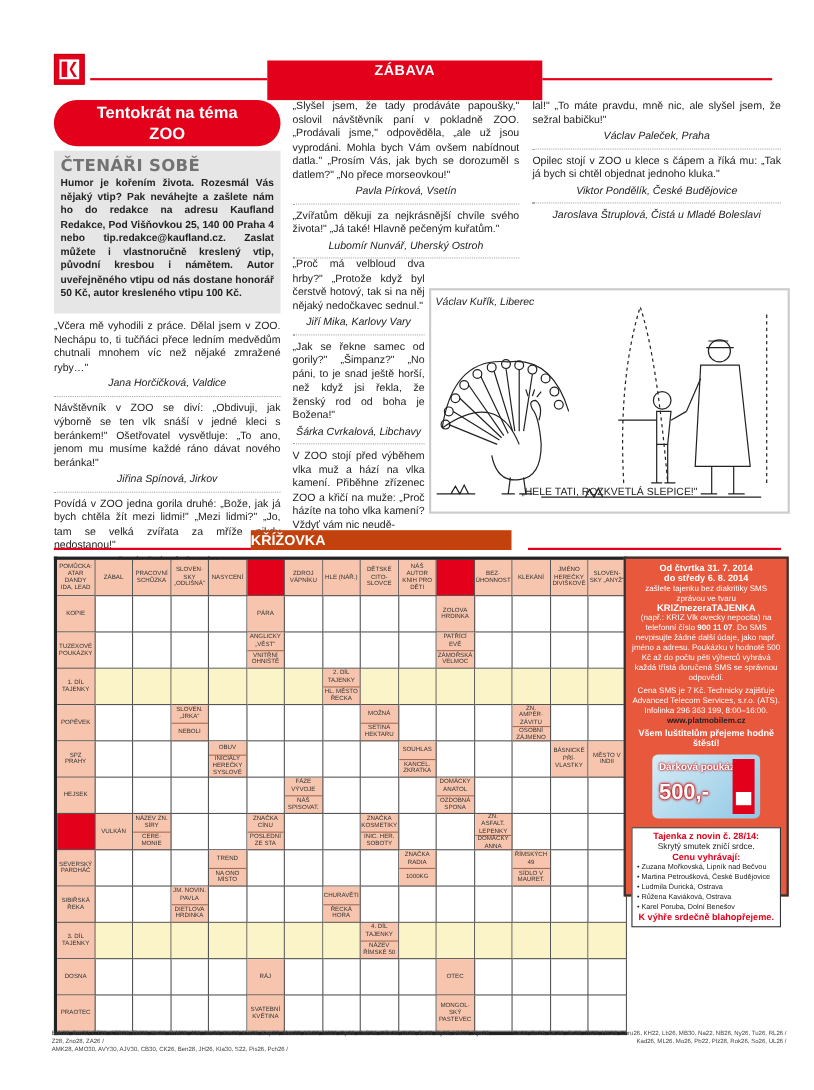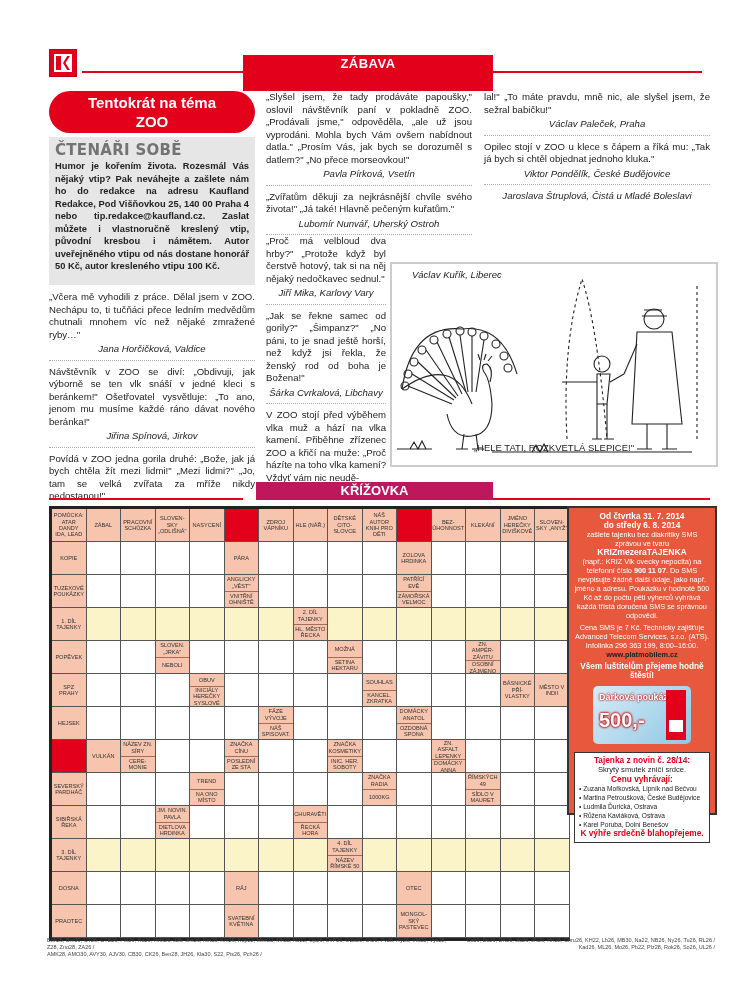--- a/index.html
+++ b/index.html
@@ -19,27 +19,27 @@
   .reader-box h2 { font-family:"DejaVu Sans", sans-serif; font-weight:900; font-size:15px; color:#737373; letter-spacing:0.3px; }
   .reader-box p { font-size:9.3px; font-weight:bold; line-height:12.5px; text-align:justify; margin-top:1px; }
 
   .col { position:absolute; font-size:9.6px; line-height:12.5px; }
   .joke { border-bottom: 1px dotted #aaa; padding-bottom:4px; margin-bottom:5px; }
   .joke p { text-align: justify; }
   .joke .author { font-style: italic; text-align:center; margin-top:2px; }
   .joke.nb { border-bottom:none; }
 
   .cartoon { position:absolute; left:390px; top:262px; width:328px; height:205px; border:2px solid #ccc; background:#fff; }
-  .cartoon .credit { position:absolute; left:20px; top:5px; font-style:italic; font-size:9.5px; }
+  .cartoon .credit { position:absolute; left:4px; top:5px; font-style:italic; font-size:9.5px; }
   .cartoon .caption { position:absolute; left:0; right:0; bottom:12px; text-align:center; font-size:9.5px; }
   .cartoon svg { position:absolute; left:0; top:0; }
 
   .kz-rule { position:absolute; left:49px; top:498px; width:194px; height:2px; background:#e2001a; }
   .kz-rule2 { position:absolute; left:480px; top:498px; width:230px; height:2px; background:#e2001a; }
-  .kz-bar { position:absolute; left:256px; top:482px; width:237px; height:18px; background:#be185d; color:#fff; font-weight:bold; font-size:13px; text-align:center; line-height:18px; }
+  .kz-bar { position:absolute; left:228px; top:482px; width:237px; height:18px; background:#c2410c; color:#fff; font-weight:bold; font-size:13px; text-align:left; line-height:18px; }
 
   .grid { position:absolute; left:49px; top:506px; border:3px solid #222; border-right:none; }
   .row { display:flex; }
   .cell { width:34.5px; height:33px; border-right:1px solid #555; border-bottom:1px solid #555; position:relative; font-family:"Liberation Sans", sans-serif; font-size:5.6px; line-height:6.4px; text-align:center; display:flex; flex-direction:column; color:#333; text-transform:uppercase; }
   .row.yellow .cell.blank { background:#fbf4c8; }
   .cell.clue { background:#f7c5ae; }
   .cell.red { background:#e2001a; }
   .cell .part { flex:1; display:flex; align-items:center; justify-content:center; padding:0 1px; }
   .cell .part + .part { border-top:1px solid #a76c55; }
 

